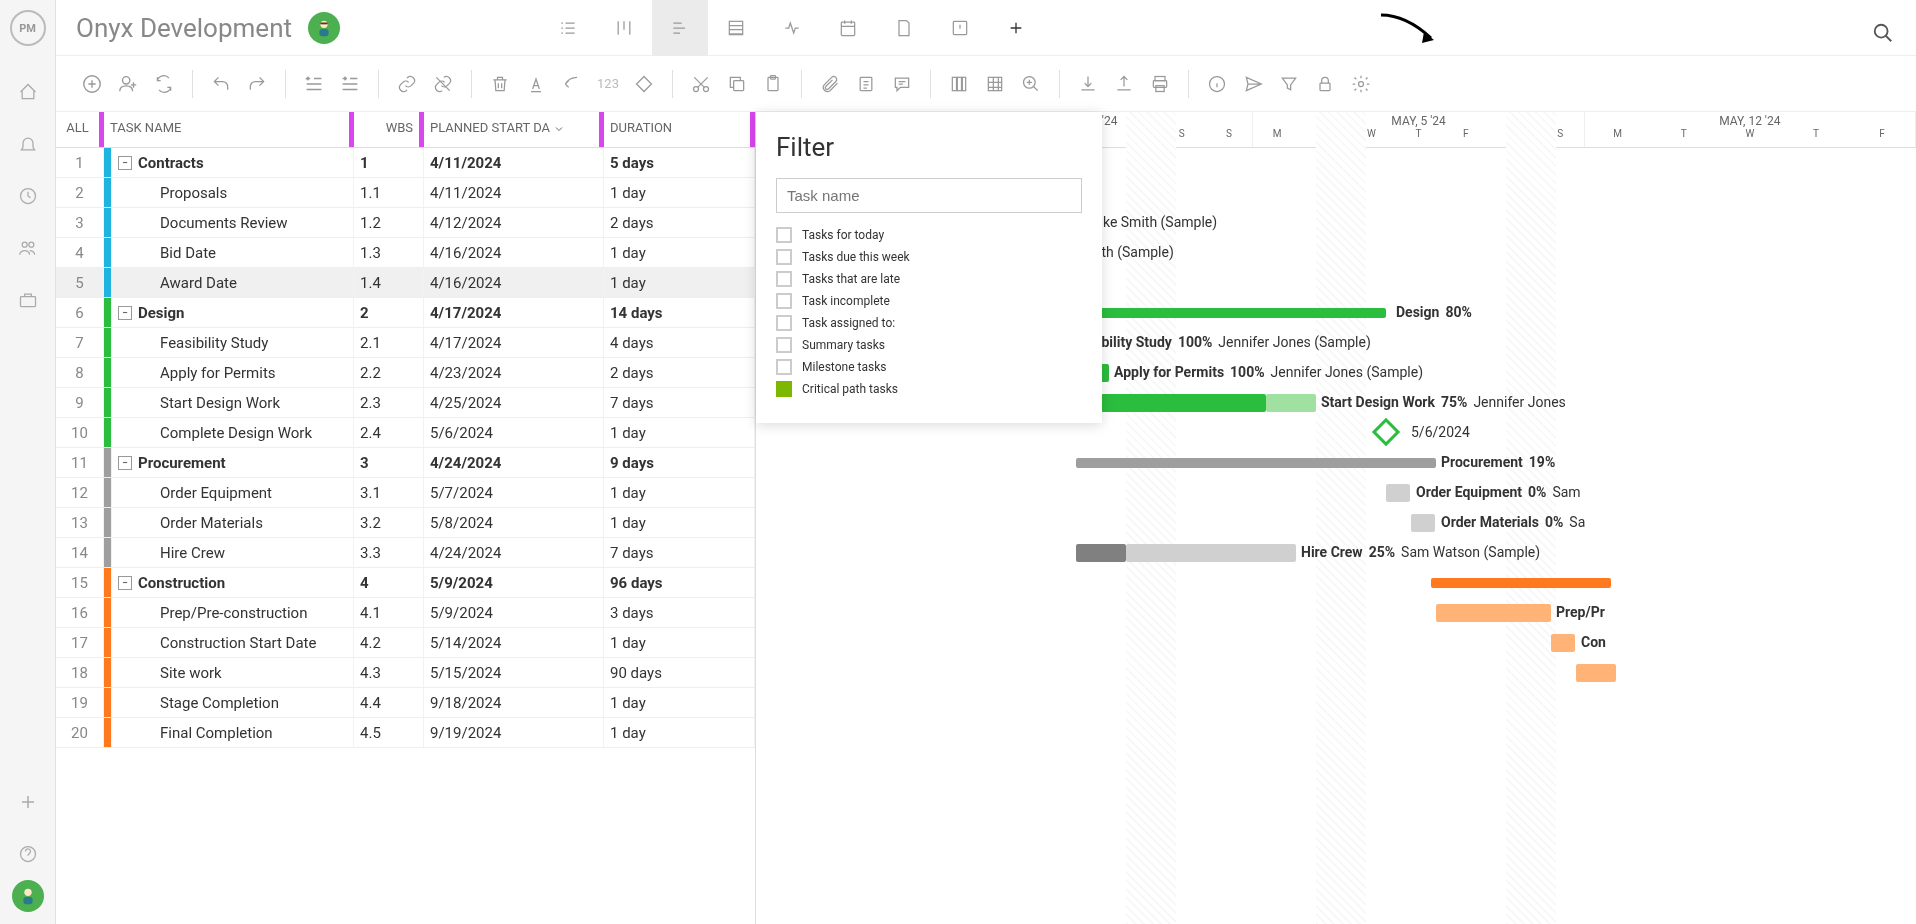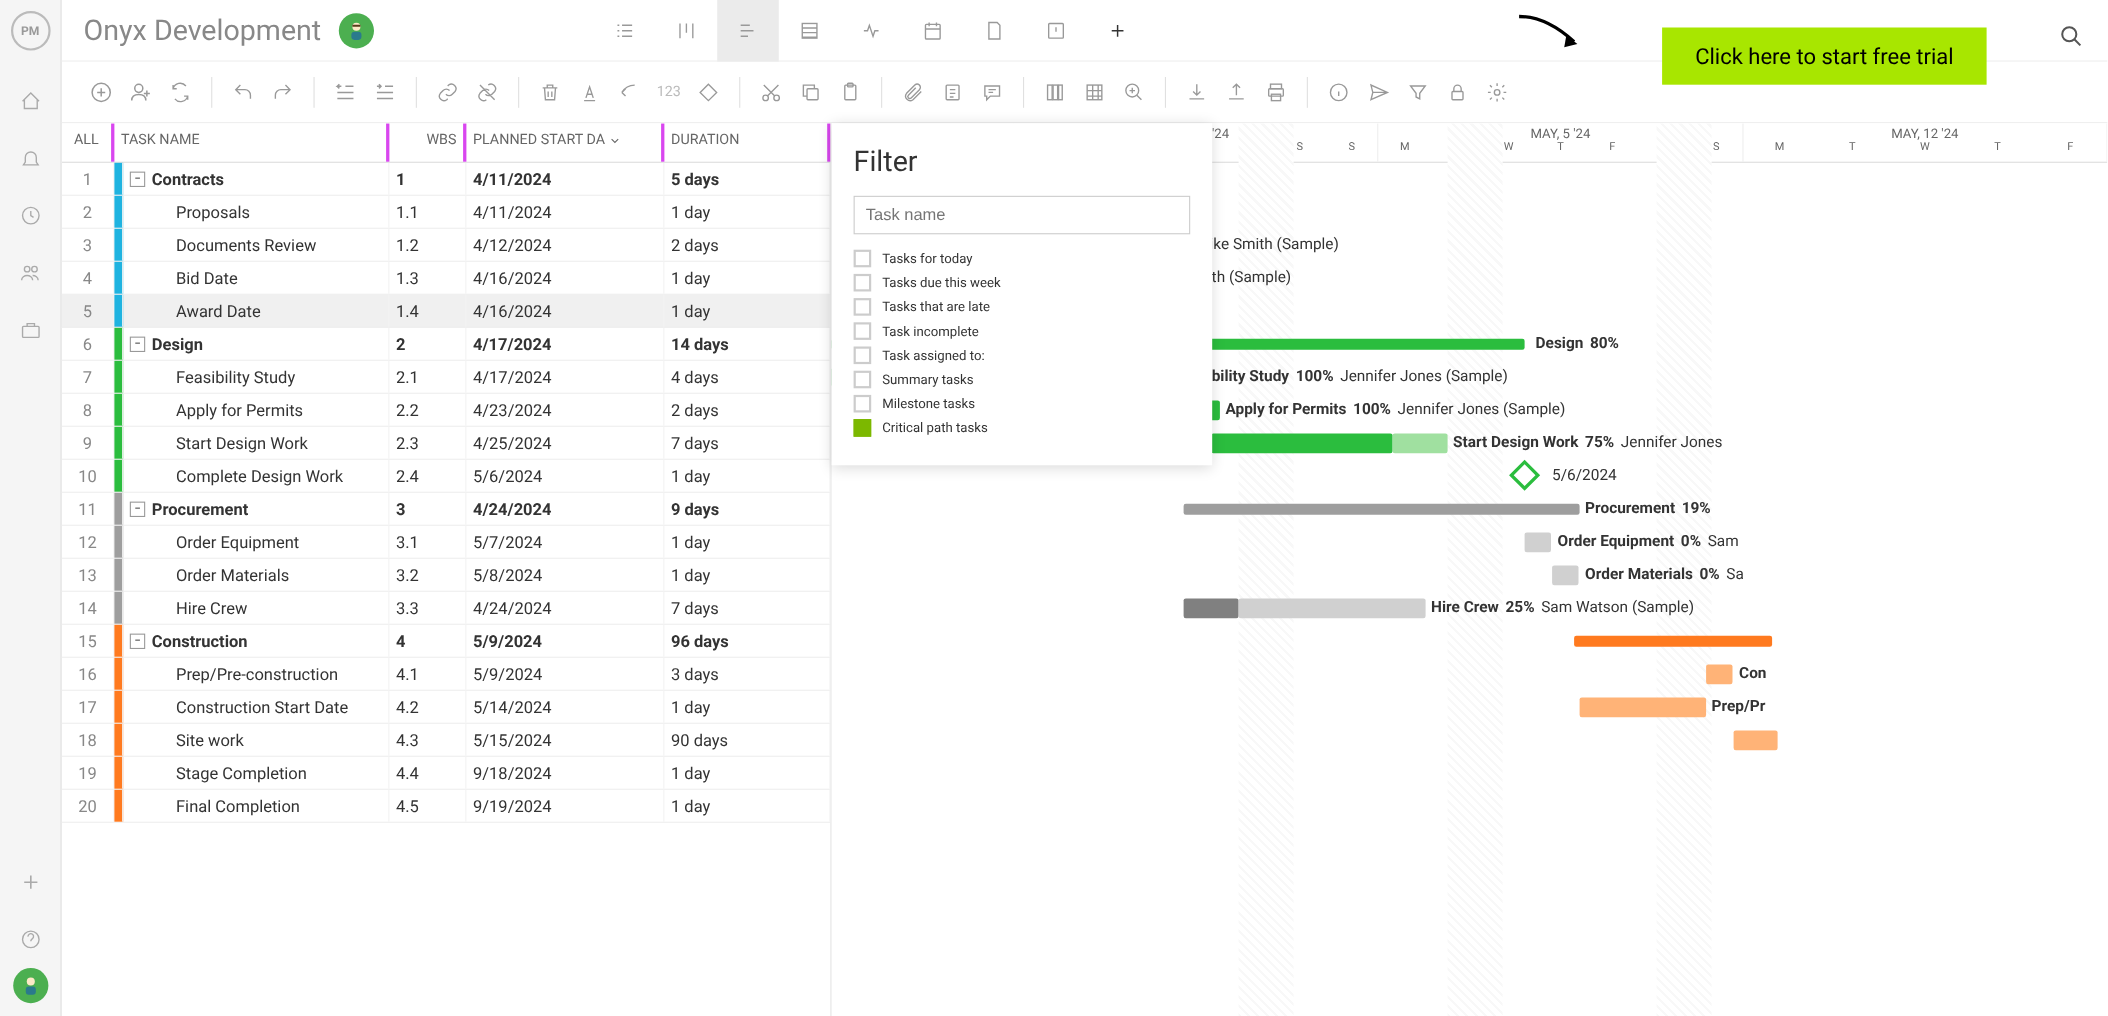--- a/index.html
+++ b/index.html
@@ -31,21 +31,21 @@
 .toolbar { height: 56px; display: flex; align-items: center; padding: 0 20px; border-bottom: 1px solid #eee; gap: 4px; }
 .tool-btn { width: 32px; height: 32px; display: flex; align-items: center; justify-content: center; color: #999; cursor: pointer; }
 .tool-sep { width: 1px; height: 28px; background: #e0e0e0; margin: 0 8px; }
 
 
 .content { flex: 1; display: flex; overflow: hidden; }
 
 
 .grid { width: 700px; border-right: 1px solid #ddd; overflow: hidden; }
 .grid-header { display: flex; height: 36px; border-bottom: 1px solid #ddd; background: #fff; font-size: 13px; color: #666; }
-.grid-header > div { padding: 8px 6px; border-right: 3px solid #d946ef; }
+.grid-header > div { padding: 8px 6px; border-right: 5px solid #d946ef; }
 .col-all { width: 48px; text-align: center; }
 .col-name { width: 250px; }
 .col-wbs { width: 70px; text-align: right; }
 .col-start { width: 180px; }
 .col-dur { flex: 1; }
 .grid-row { display: flex; height: 30px; border-bottom: 1px solid #eee; align-items: center; font-size: 15px; }
 .grid-row.hover { background: #f0f0f0; }
 .grid-row > div { padding: 4px 6px; border-right: 1px solid #f2f2f2; height: 100%; display: flex; align-items: center; }
 .row-num { width: 48px; text-align: center; color: #888; justify-content: center; }
 .row-color { width: 8px; padding: 0 !important; }
@@ -198,21 +198,20 @@
         <div class="header-view">
             <svg width="16" height="16" viewBox="0 0 24 24" fill="none" stroke="#333" stroke-width="2">
               <path d="M12 4v16M4 12h16"></path>
             </svg>
           </div>
       </div>
       <svg class="header-arrow" width="70" height="40" viewBox="0 0 70 40">
           <path d="M5 5 Q 30 5 55 28" fill="none" stroke="#000" stroke-width="3"></path>
           <path d="M48 22 L58 30 L46 33 z" fill="#000"></path>
         </svg>
-      <div class="header-trial">Click here to start free trial</div>
       <div class="header-search">
           <svg width="22" height="22" viewBox="0 0 24 24" fill="none" stroke="currentColor" stroke-width="2">
             <circle cx="10" cy="10" r="7"></circle>
             <path d="M15 15l6 6"></path>
           </svg>
         </div>
     </div>
 
     <div class="toolbar">
       <div class="tool-btn">
@@ -691,31 +690,31 @@
               <div class="gantt-label" style="left: 545px;">
                 <b>Hire Crew</b> 
                 <b>25%</b> 
                 <span style="font-weight:400">Sam Watson (Sample)</span>
               </div>
             </div>
             <div class="gantt-row">
               <div class="gantt-bar" style="left: 675px; width: 180px; background: rgb(255, 122, 31); height: 10px; top: 10px;"></div>
             </div>
             <div class="gantt-row">
+              <div class="gantt-bar" style="left: 680px; width: 115px; background: rgb(255, 179, 119);"></div>
+              <div class="gantt-label" style="left: 800px;">
+                <b>Prep/Pr</b> 
+                <b></b> 
+                <span style="font-weight:400"></span>
+              </div>
+            </div>
+            <div class="gantt-row">
               <div class="gantt-bar" style="left: 795px; width: 24px; background: rgb(255, 179, 119);"></div>
               <div class="gantt-label" style="left: 825px;">
                 <b>Con</b> 
-                <b></b> 
-                <span style="font-weight:400"></span>
-              </div>
-            </div>
-            <div class="gantt-row">
-              <div class="gantt-bar" style="left: 680px; width: 115px; background: rgb(255, 179, 119);"></div>
-              <div class="gantt-label" style="left: 800px;">
-                <b>Prep/Pr</b> 
                 <b></b> 
                 <span style="font-weight:400"></span>
               </div>
             </div>
             <div class="gantt-row">
               <div class="gantt-bar" style="left: 820px; width: 40px; background: rgb(255, 179, 119);"></div>
             </div>
             <div class="gantt-row"></div>
             <div class="gantt-row"></div>
           </div>

